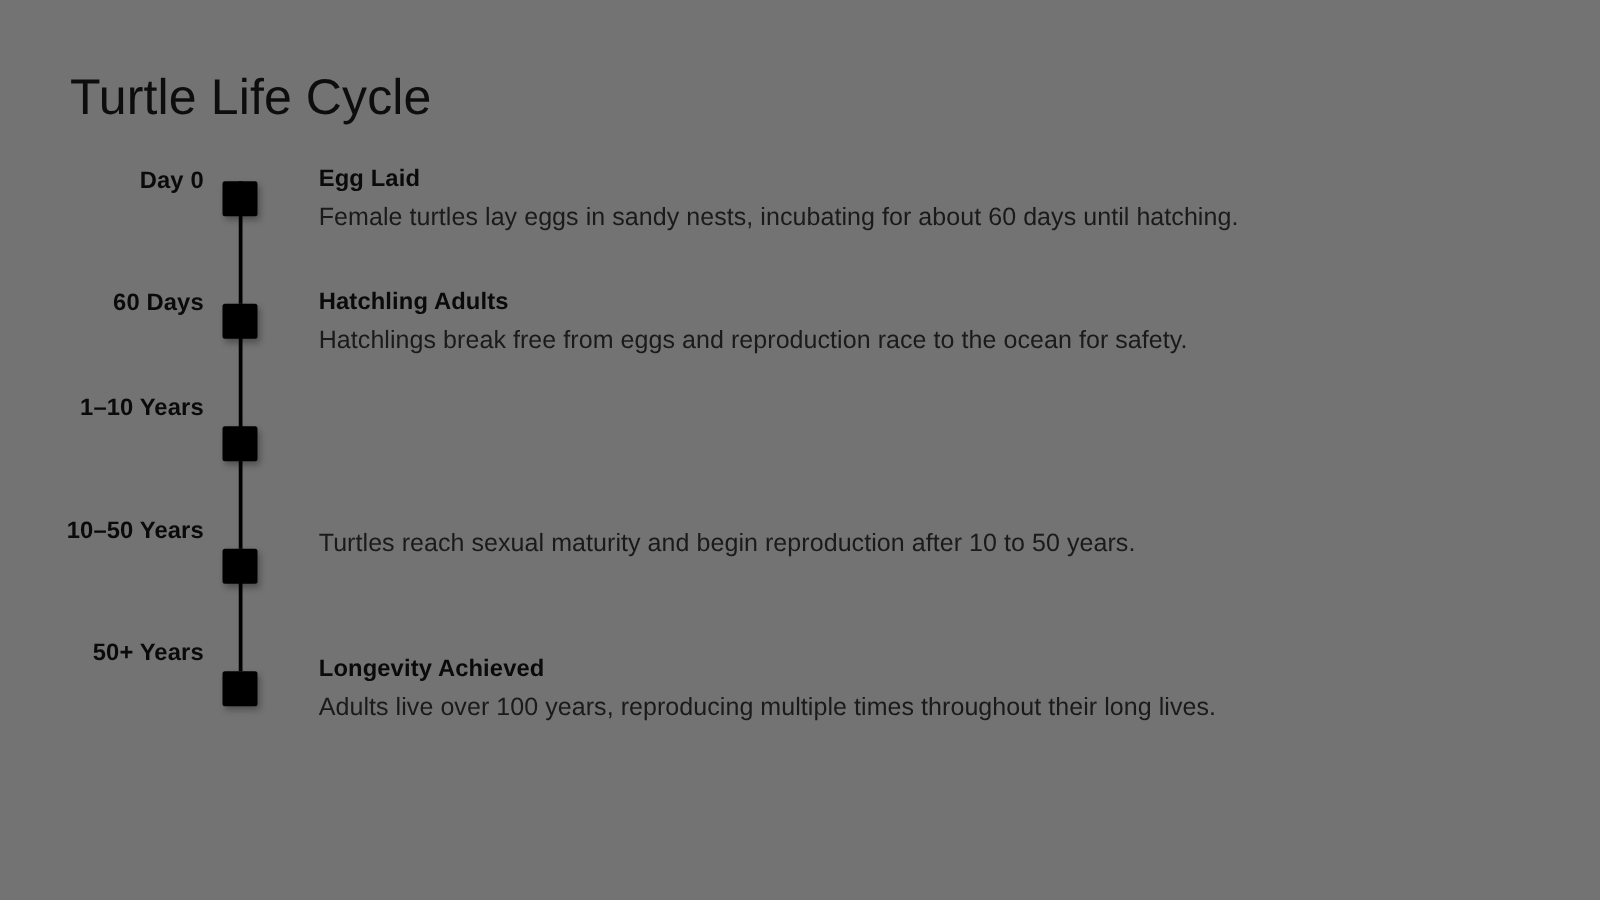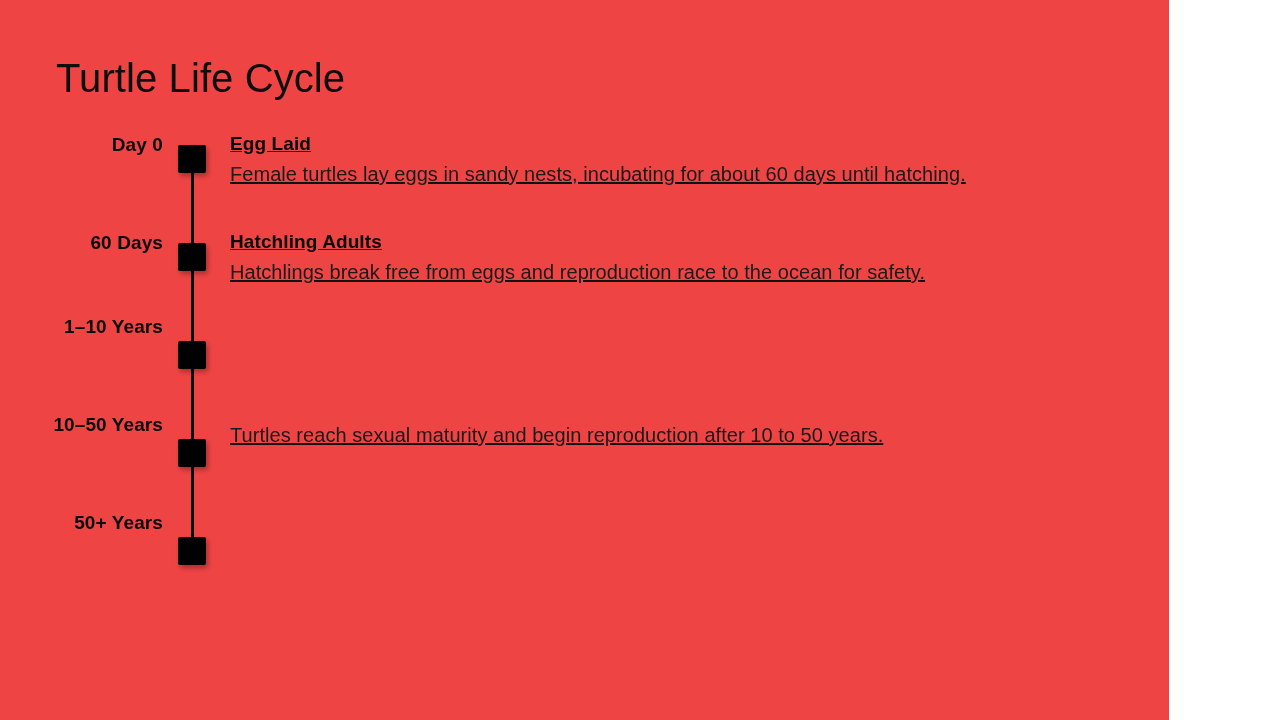--- a/index.html
+++ b/index.html
@@ -13,23 +13,23 @@
   }
 
   body {
     font-family: "Liberation Sans", "DejaVu Sans", sans-serif;
     color: #111111;
     -webkit-font-smoothing: antialiased;
   }
 
   .slide {
     position: relative;
-    width: 1169px;
+    width: 1280px;
     height: 720px;
-    background: #ef4444;
+    background: #737373;
   }
 
   
   .slide-title {
     position: absolute;
     left: 56px;
     top: 52px;
     font-size: 40px;
     font-weight: 300;
     letter-spacing: 0.1px;
@@ -95,24 +95,23 @@
     width: 28px;
     height: 28px;
     background: #000000;
     border-radius: 2px;
     box-shadow: 2px 3px 5px rgba(0, 0, 0, 0.30);
   }
 
   
   .tl-body {
     position: absolute;
-    left: 230px;
+    left: 255px;
     top: 0;
     width: 900px;
-    text-decoration: underline;
   }
 
   .tl-heading {
     font-size: 19px;
     font-weight: bold;
     line-height: 26px;
     color: #0a0a0a;
     letter-spacing: 0.1px;
     margin-bottom: 7px;
   }
@@ -176,16 +175,20 @@
         <div class="tl-desc">Turtles reach sexual maturity and begin reproduction after 10 to 50 years.</div>
       </div>
     </div>
 
     <div class="tl-row">
       <div class="tl-date two-line">50+ Years</div>
       <div class="tl-rail">
 
         <div class="tl-marker"></div>
       </div>
+      <div class="tl-body">
+        <div class="tl-heading">Longevity Achieved</div>
+        <div class="tl-desc">Adults live over 100 years, reproducing multiple times throughout their long lives.</div>
+      </div>
     </div>
 
   </div>
 </div>
 
 </body></html>

